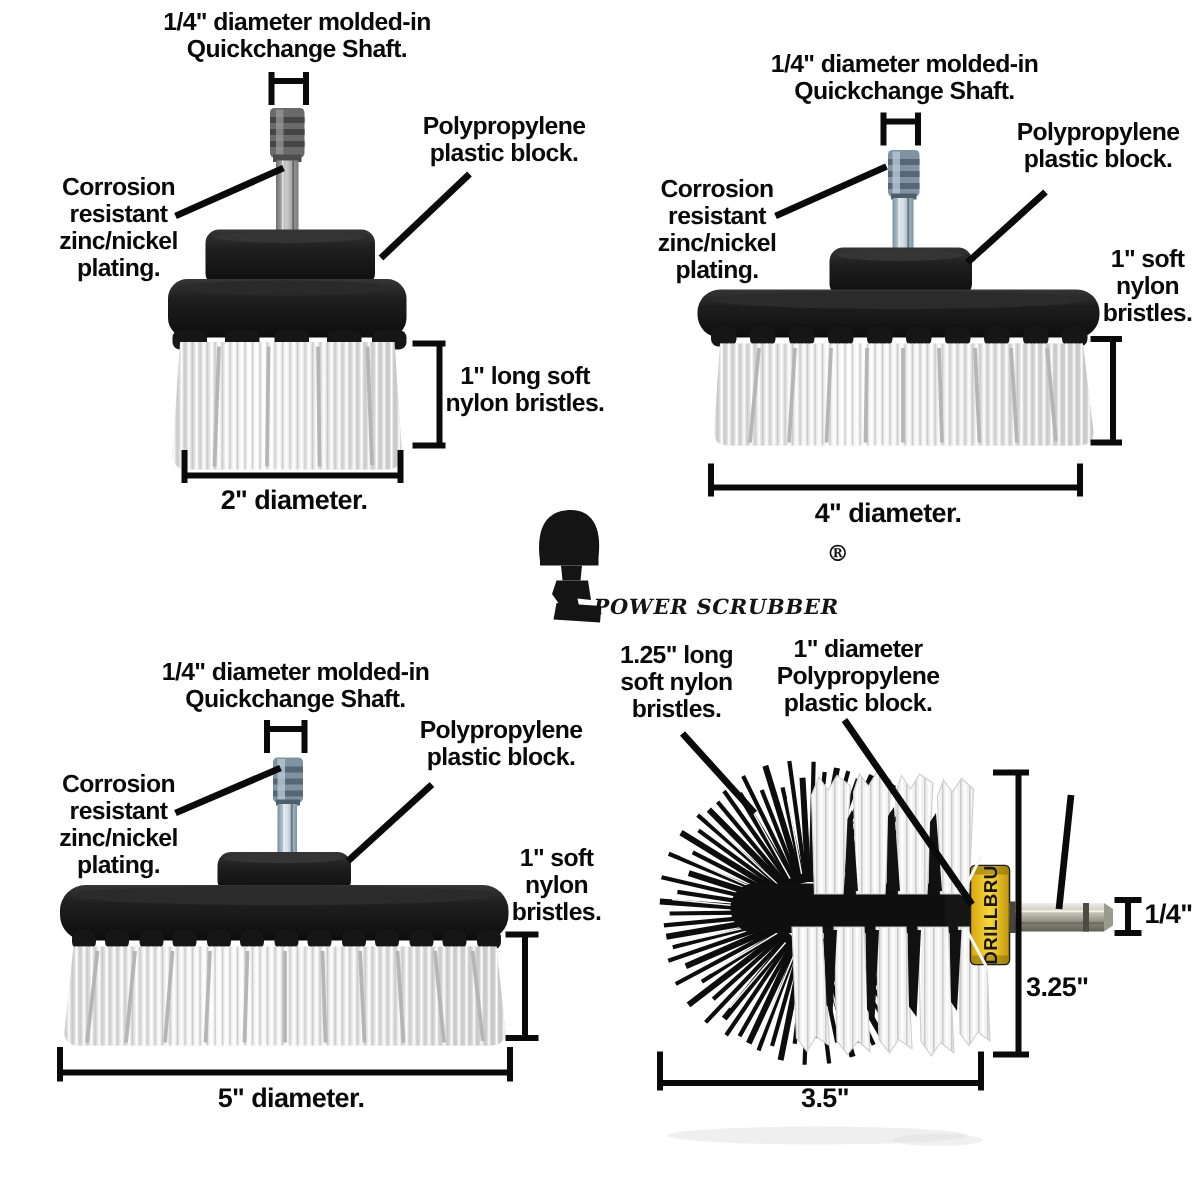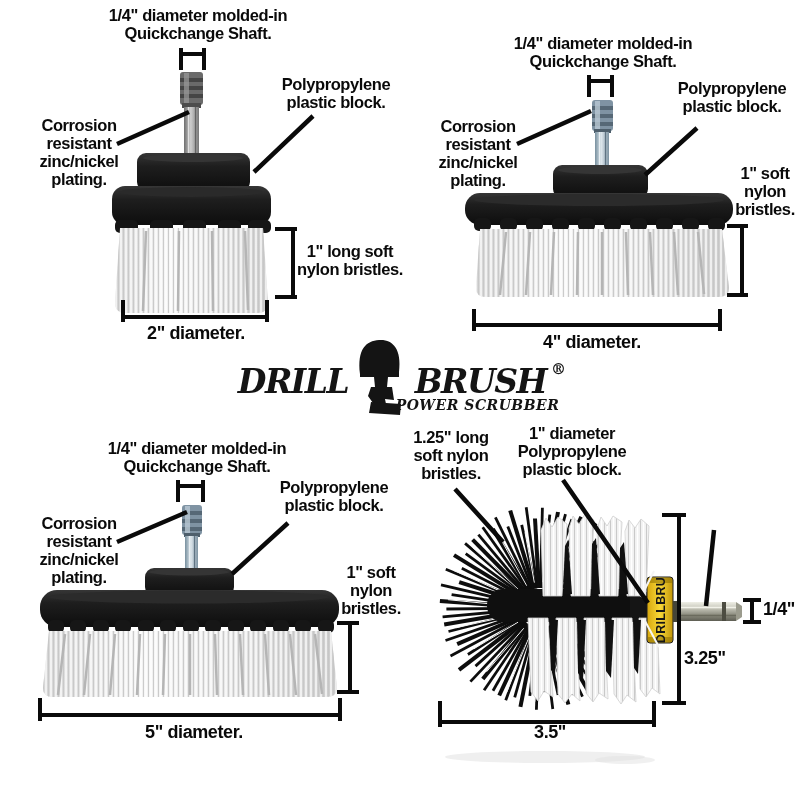--- a/index.html
+++ b/index.html
@@ -343,18 +343,16 @@
 <div class="lbl" style="left:381px;top:428px;width:140px">1.25" long
 soft nylon
 bristles.</div>
 <div class="lbl" style="left:492px;top:424px;width:160px">1" diameter
 Polypropylene
 plastic block.</div>
 <div class="lbl dim ta-l" style="left:763px;top:599px;width:50px">1/4"</div>
 <div class="lbl dim ta-l" style="left:684px;top:648px;width:70px">3.25"</div>
 <div class="lbl dim" style="left:510px;top:722px;width:80px">3.5"</div>
 
-<div class="logoword" style="left:228px;top:365px;width:130px">DRILL</div>
-<div class="logoword" style="left:403px;top:365px;width:155px">BRUSH</div>
 <div class="logoreg" style="left:551px;top:360px">®</div>
 <div class="logotag" style="left:395px;top:397px;width:165px">POWER SCRUBBER</div>
 
 </div>
 
 </body></html>

